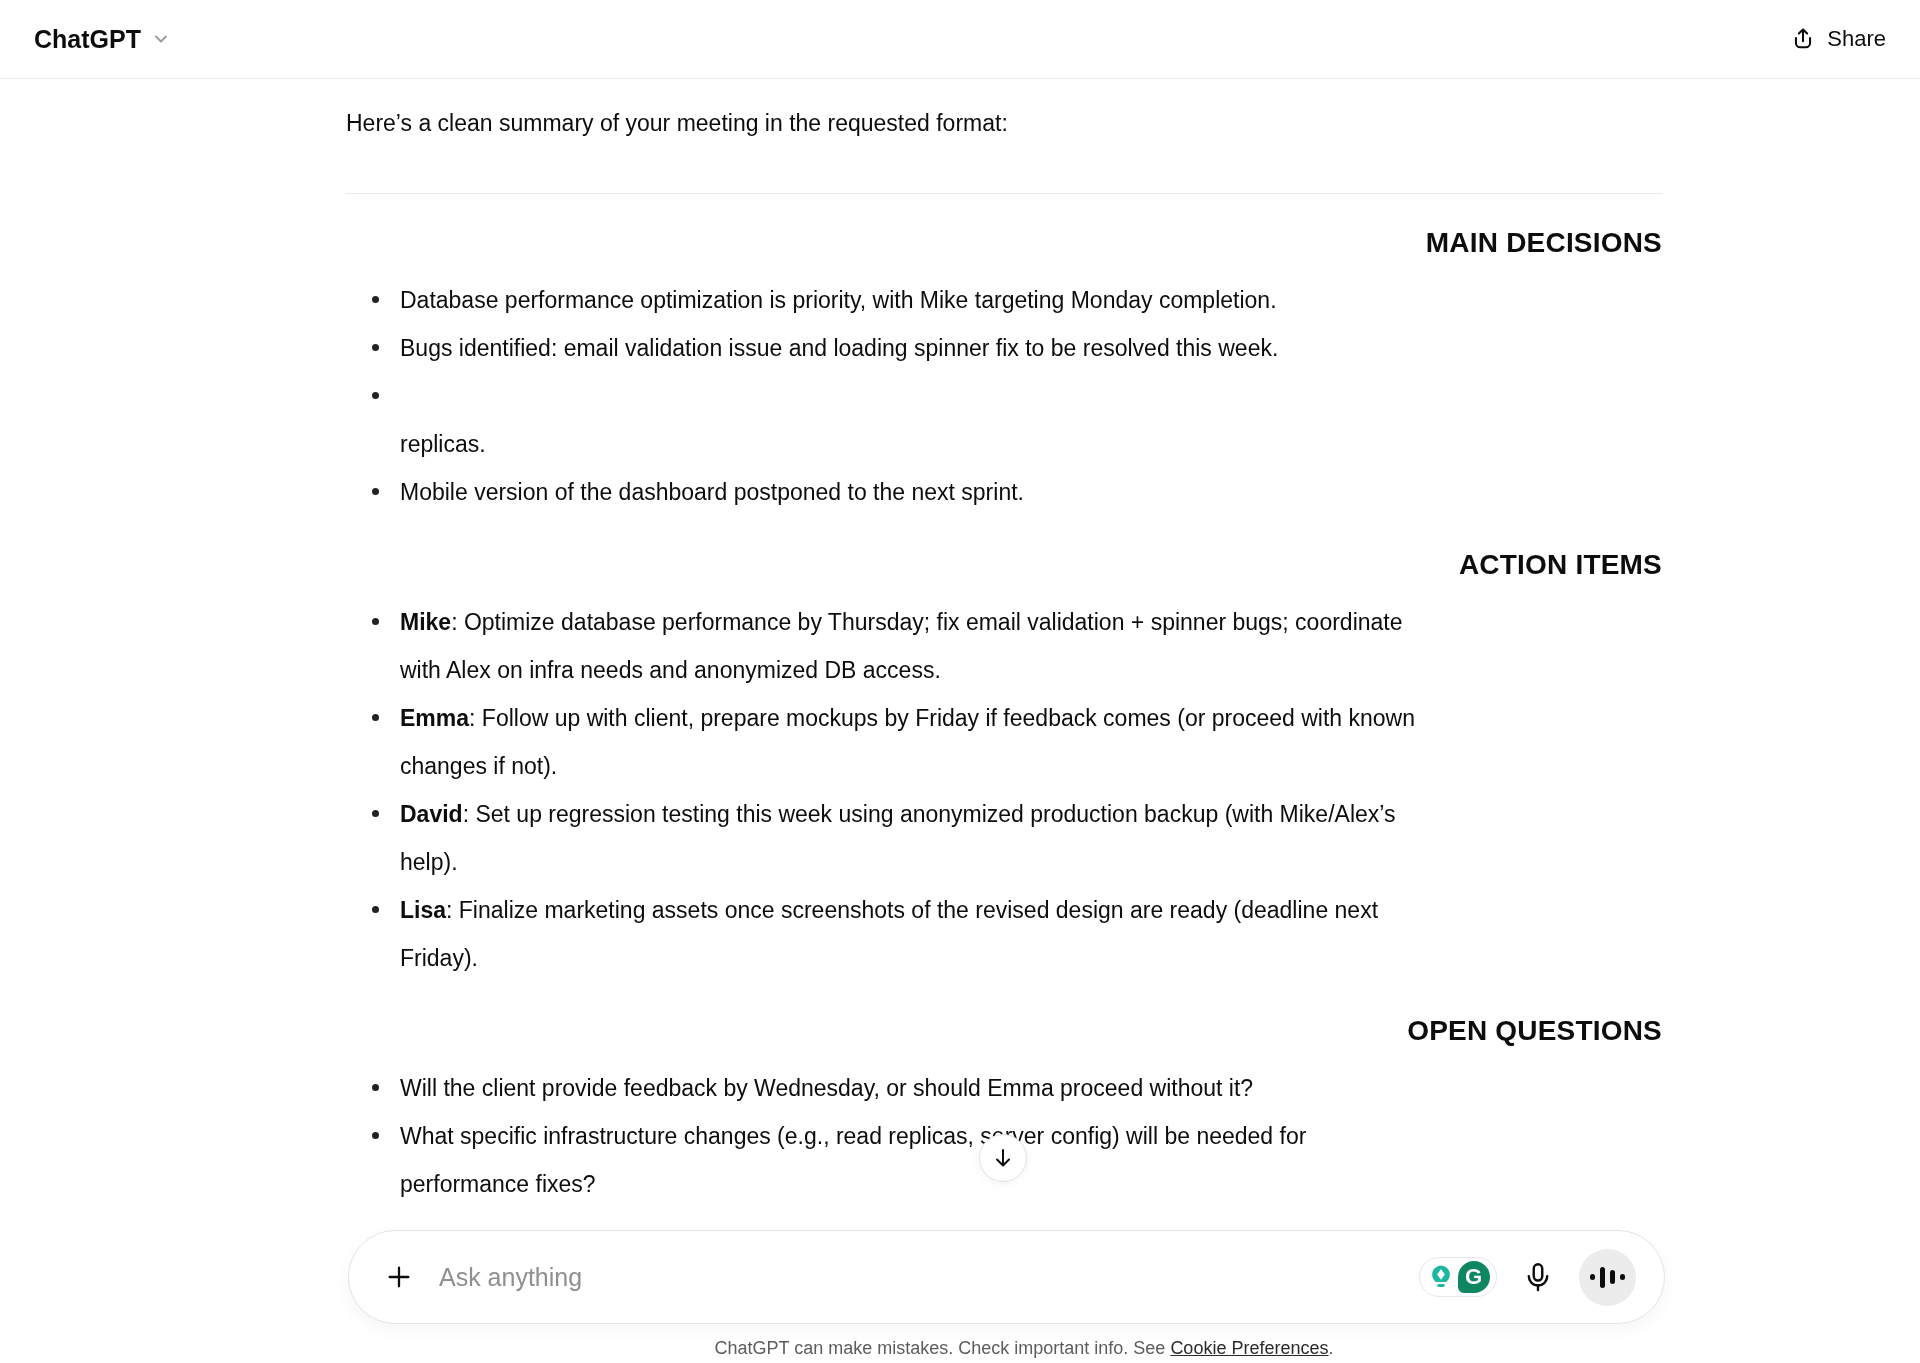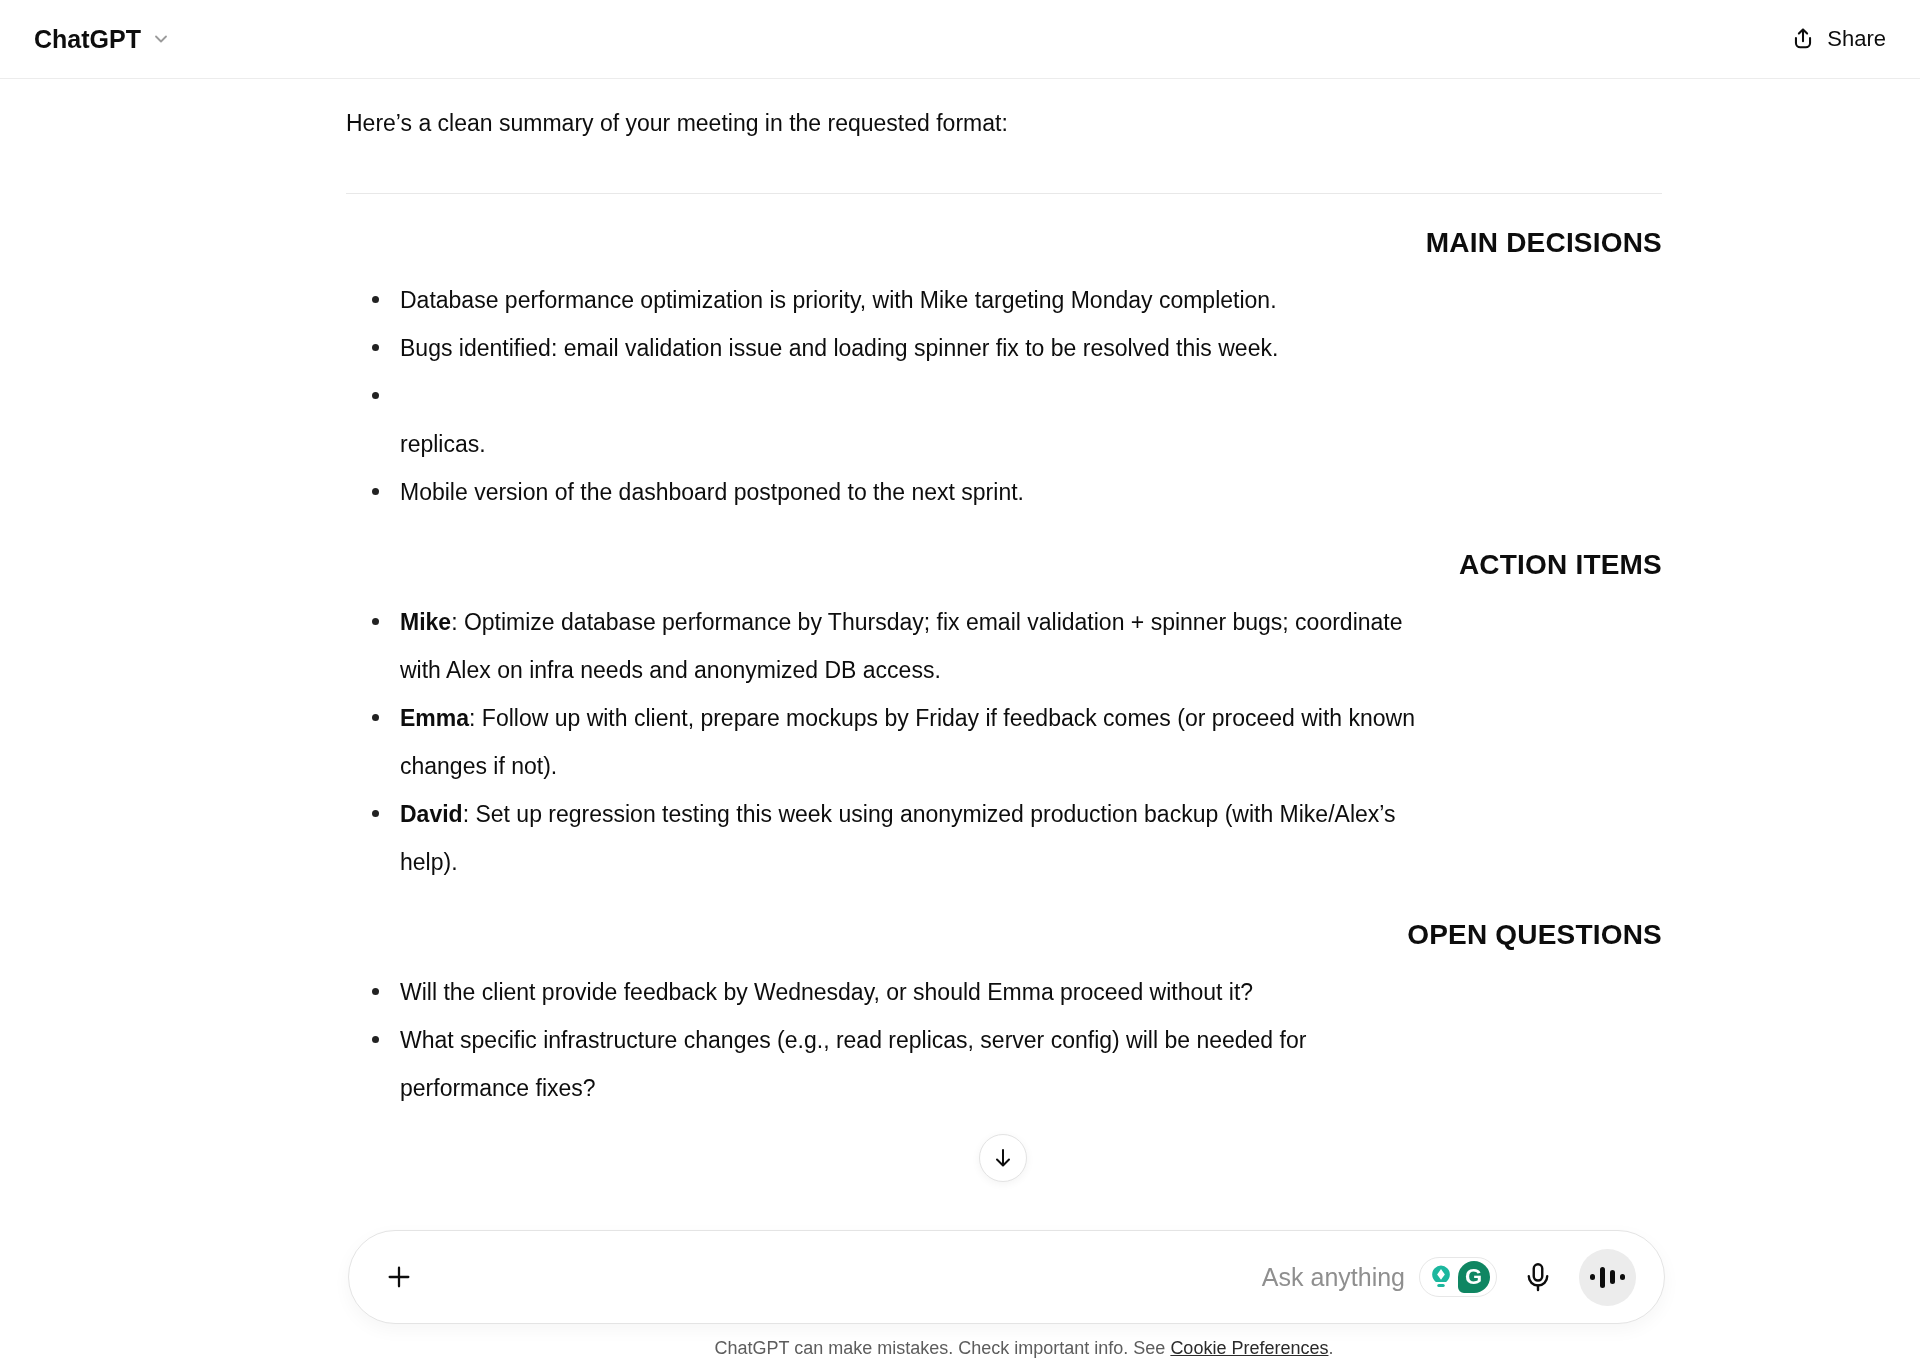--- a/index.html
+++ b/index.html
@@ -69,21 +69,21 @@
     display: flex; align-items: center;
     padding: 0 28px 0 30px;
     z-index: 20;
   }
   .plus-btn {
     background: none; border: none; padding: 4px; cursor: pointer;
     display: flex; align-items: center; justify-content: center; margin-right: 18px;
   }
   .composer-input {
     flex: 1; border: none; outline: none; background: transparent;
-    font-family: inherit; font-size: 25px; color: #0d0d0d; min-width: 0; text-align: right;
+    font-family: inherit; font-size: 25px; color: #0d0d0d; min-width: 0;
   }
   .composer-input::placeholder { color: #8f8f8f; opacity: 1; }
   .composer-right { display: flex; align-items: center; gap: 22px; margin-left: 12px; }
   .gram-pill {
     width: 78px; height: 40px; border: 1px solid #e7e7e7; border-radius: 20px;
     background: #fff; display: flex; align-items: center; justify-content: center;
     gap: 3px; cursor: pointer; padding: 0;
   }
   .g-circle {
     width: 32px; height: 32px; border-radius: 50% 50% 50% 6px; background: #0f8662;
@@ -144,20 +144,21 @@
     <li><span>Bugs identified: email validation issue and loading spinner fix to be resolved this week.</span></li>
     <li><br><span>replicas.</span></li>
     <li><span>Mobile version of the dashboard postponed to the next sprint.</span></li>
   </ul>
 
   <h3 class="section-heading">ACTION ITEMS</h3>
   <ul class="bullets">
     <li><strong>Mike</strong><span>: Optimize database performance by Thursday; fix email validation + spinner bugs; coordinate</span><br><span>with Alex on infra needs and anonymized DB access.</span></li>
     <li><strong>Emma</strong><span>: Follow up with client, prepare mockups by Friday if feedback comes (or proceed with known</span><br><span>changes if not).</span></li>
     <li><strong>David</strong><span>: Set up regression testing this week using anonymized production backup (with Mike/Alex’s</span><br><span>help).</span></li>
+    <li><strong>Lisa</strong><span>: Finalize marketing assets once screenshots of the revised design are ready (deadline next</span><br><span>Friday).</span></li>
   </ul>
 
   <h3 class="section-heading">OPEN QUESTIONS</h3>
   <ul class="bullets">
     <li><span>Will the client provide feedback by Wednesday, or should Emma proceed without it?</span></li>
     <li><span>What specific infrastructure changes (e.g., read replicas, server config) will be needed for</span><br><span>performance fixes?</span></li>
   </ul>
 </main>
 
 <button class="scroll-down">

